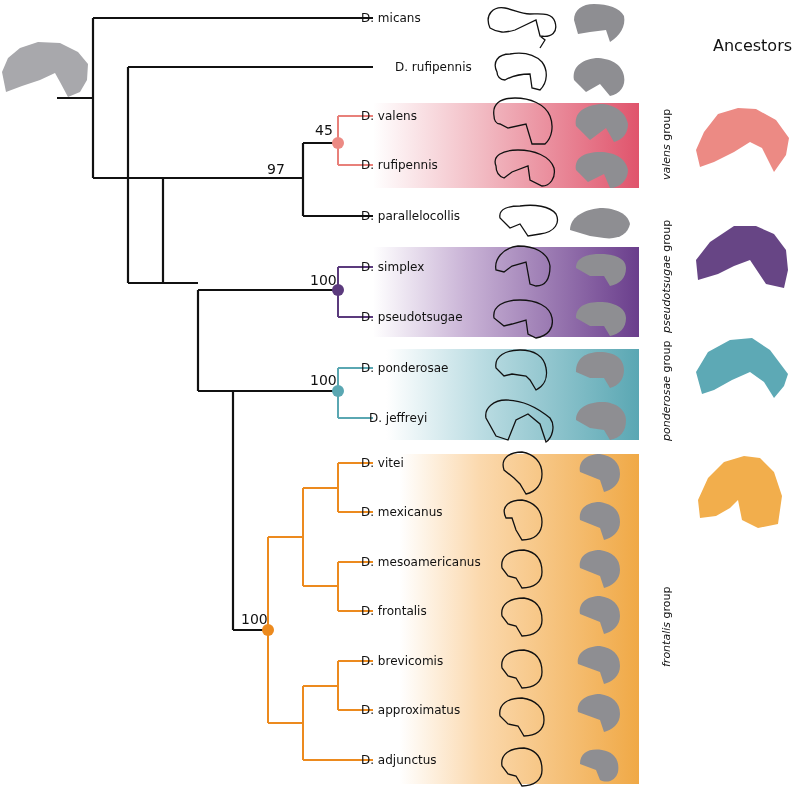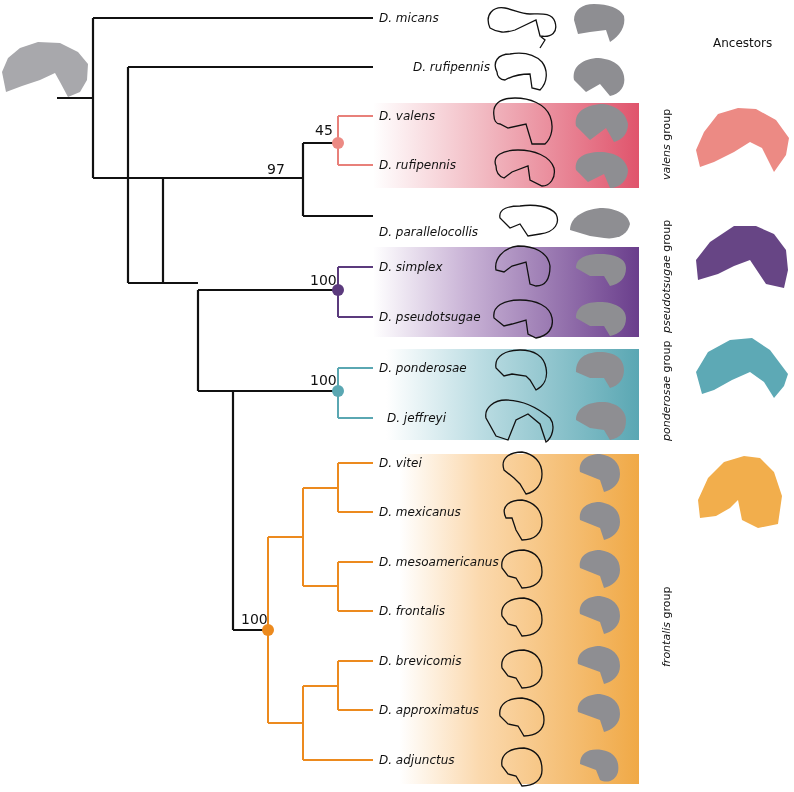--- a/index.html
+++ b/index.html
@@ -3,25 +3,25 @@
 <meta charset="utf-8">
 <style>
   html, body { margin:0; padding:0; background:#ffffff; }
   body { width:794px; height:792px; position:relative; overflow:hidden; font-family:"DejaVu Sans", sans-serif; }
   .band { position:absolute; left:373px; width:266px; }
   .band-valens { top:103px; height:85px; background:linear-gradient(90deg, rgba(255,255,255,0) 0%, #f2bcc4 40%, #e0546c 100%); }
   .band-pseudo { top:247px; height:90px; background:linear-gradient(90deg, rgba(255,255,255,0) 0%, #c9b3d6 35%, #6a3e8c 100%); }
   .band-ponder { top:349px; height:91px; background:linear-gradient(90deg, rgba(255,255,255,0) 5%, #bcdde3 40%, #5aa7b3 100%); }
   .band-front { top:454px; height:330px; background:linear-gradient(90deg, rgba(255,255,255,0) 10%, #fbd9ae 40%, #f0a946 100%); }
   svg.tree { position:absolute; left:0; top:0; }
-  .label { position:absolute; left:379px; font-family:"DejaVu Sans", sans-serif; font-style:italic; font-size:12px; color:#111; white-space:nowrap; line-height:14px; }
+  .label { position:absolute; left:361px; font-family:"DejaVu Sans", sans-serif; font-size:12px; color:#111; white-space:nowrap; line-height:14px; }
   .support { position:absolute; font-family:"DejaVu Sans", sans-serif; font-size:14px; color:#111; line-height:12px; }
   .group-label { position:absolute; font-family:"DejaVu Sans", sans-serif; font-size:11px; color:#111; transform:rotate(-90deg); transform-origin:left top; white-space:nowrap; }
   .group-label i { font-style:italic; }
-  .ancestors-title { position:absolute; left:713px; top:36px; font-size:12px; color:#111; }
+  .ancestors-title { position:absolute; left:713px; top:36px; font-size:16px; color:#111; }
   .ancestor { position:absolute; }
 </style>
 </head>
 <body>
 
 <div class="band band-valens"></div>
 <div class="band band-pseudo"></div>
 <div class="band band-ponder"></div>
 <div class="band band-front"></div>
 
@@ -135,21 +135,21 @@
 <div class="support" style="left:315px;top:124px;">45</div>
 <div class="support" style="left:267px;top:163px;">97</div>
 <div class="support" style="left:310px;top:274px;">100</div>
 <div class="support" style="left:310px;top:374px;">100</div>
 <div class="support" style="left:241px;top:613px;">100</div>
 
 <div class="label" style="top:11px;">D. micans</div>
 <div class="label" style="top:60px;margin-left:34px;">D. rufipennis</div>
 <div class="label" style="top:109px;">D. valens</div>
 <div class="label" style="top:158px;">D. rufipennis</div>
-<div class="label" style="top:209px;margin-top:16px;">D. parallelocollis</div>
+<div class="label" style="top:209px;">D. parallelocollis</div>
 <div class="label" style="top:260px;">D. simplex</div>
 <div class="label" style="top:310px;">D. pseudotsugae</div>
 <div class="label" style="top:361px;">D. ponderosae</div>
 <div class="label" style="top:411px;margin-left:8px;">D. jeffreyi</div>
 <div class="label" style="top:456px;">D. vitei</div>
 <div class="label" style="top:505px;">D. mexicanus</div>
 <div class="label" style="top:555px;">D. mesoamericanus</div>
 <div class="label" style="top:604px;">D. frontalis</div>
 <div class="label" style="top:654px;">D. brevicomis</div>
 <div class="label" style="top:703px;">D. approximatus</div>

